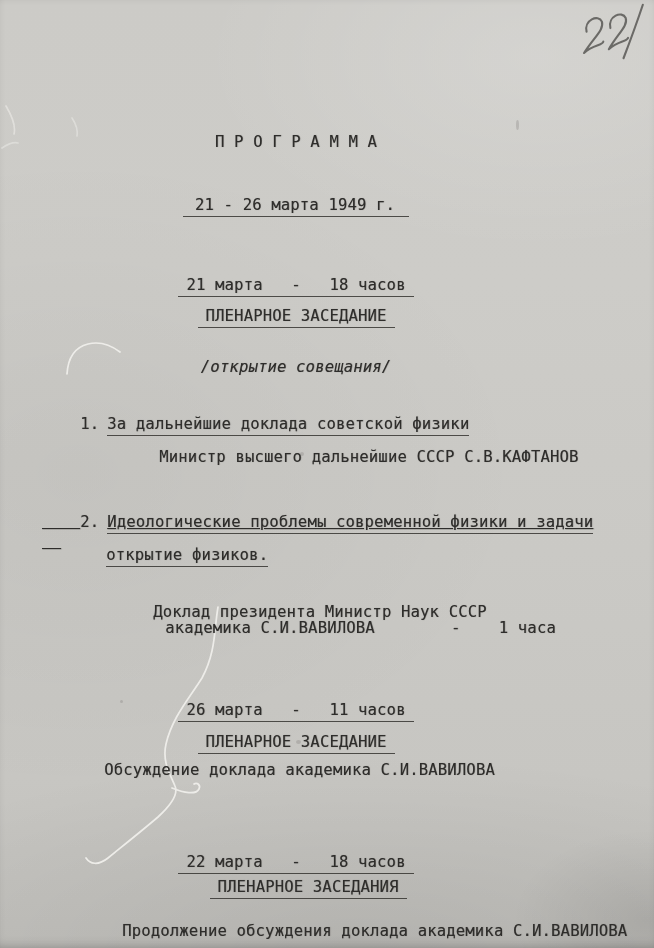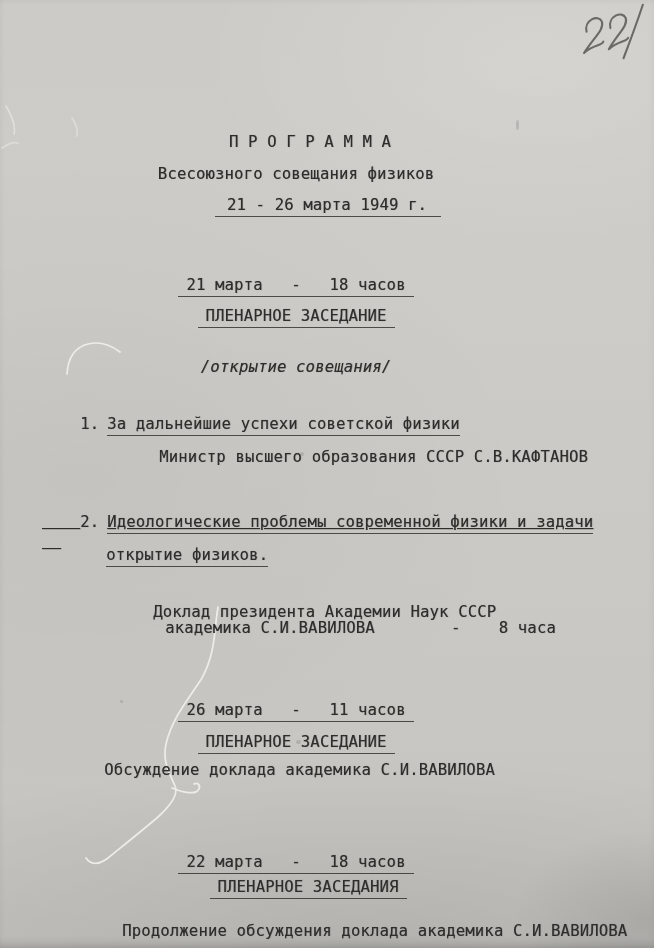--- a/index.html
+++ b/index.html
@@ -71,58 +71,55 @@
       <path d="M 72 118 C 76 124, 78 130, 77 136" opacity="0.5"></path>
     </g>
   </svg>
 
   <div class="speck" style="left:516px; top:120px; width:3px; height:10px;"></div>
   <div class="speck" style="left:300px; top:452px; width:4px; height:4px;"></div>
   <div class="speck" style="left:296px; top:740px; width:5px; height:4px;"></div>
   <div class="speck" style="left:430px; top:930px; width:4px; height:3px;"></div>
   <div class="speck" style="left:120px; top:700px; width:3px; height:3px;"></div>
 
-  <div class="line center" style="top:112px;margin-left:14px;">
+  <div class="line center" style="top:112px;">
     <span>П Р О Г Р А М М А</span>
   </div>
-  <div class="line center" style="top:144px;">
-    <span>Всесоюзного совещания физиков</span>
-  </div>
-  <div class="line center" style="top:175px;margin-left:32px;">
+  <div class="line center" style="top:175px;">
     <span class="u pad-m">21 - 26 марта 1949 г.</span>
   </div>
 
   <div class="line center" style="top:255px;">
     <span class="u pad-s">21 марта   -   18 часов</span>
   </div>
   <div class="line center" style="top:286px;">
     <span class="u pad-s">ПЛЕНАРНОЕ ЗАСЕДАНИЕ</span>
   </div>
   <div class="line center" style="top:337px;font-style:italic;">
     <span>/открытие совещания/</span>
   </div>
 
   <div class="line" style="top:394px; left:42px;">
-    <span class="num">1.</span><span class="u">За дальнейшие успехи советской физики</span>
+    <span class="num">1.</span><span class="u">За дальнейшие доклада советской физики</span>
   </div>
   <div class="line" style="top:427px; left:121px;">
-    <span>Министр высшего образования СССР С.В.КАФТАНОВ</span>
+    <span>Министр высшего дальнейшие СССР С.В.КАФТАНОВ</span>
   </div>
 
   <div class="line" style="top:492px; left:42px;text-decoration:underline;">
     <span class="num">2.</span><span class="u">Идеологические проблемы современной физики и задачи</span>
   </div>
   <div class="line" style="top:525px; left:68px;">
     <span class="u">открытие физиков.</span>
   </div>
   <div class="line tight" style="top:588px; left:115px;">
-    <span>Доклад президента Академии Наук СССР</span>
+    <span>Доклад президента Министр Наук СССР</span>
   </div>
   <div class="line tight" style="top:604px; left:127px;">
-    <span>академика С.И.ВАВИЛОВА        -    8 часа</span>
+    <span>академика С.И.ВАВИЛОВА        -    1 часа</span>
   </div>
 
   <div class="line center" style="top:680px;">
     <span class="u pad-s">26 марта   -   11 часов</span>
   </div>
   <div class="line center" style="top:712px;">
     <span class="u pad-s">ПЛЕНАРНОЕ ЗАСЕДАНИЕ</span>
   </div>
   <div class="line" style="top:740px; left:66px;">
     <span>Обсуждение доклада академика С.И.ВАВИЛОВА</span>

